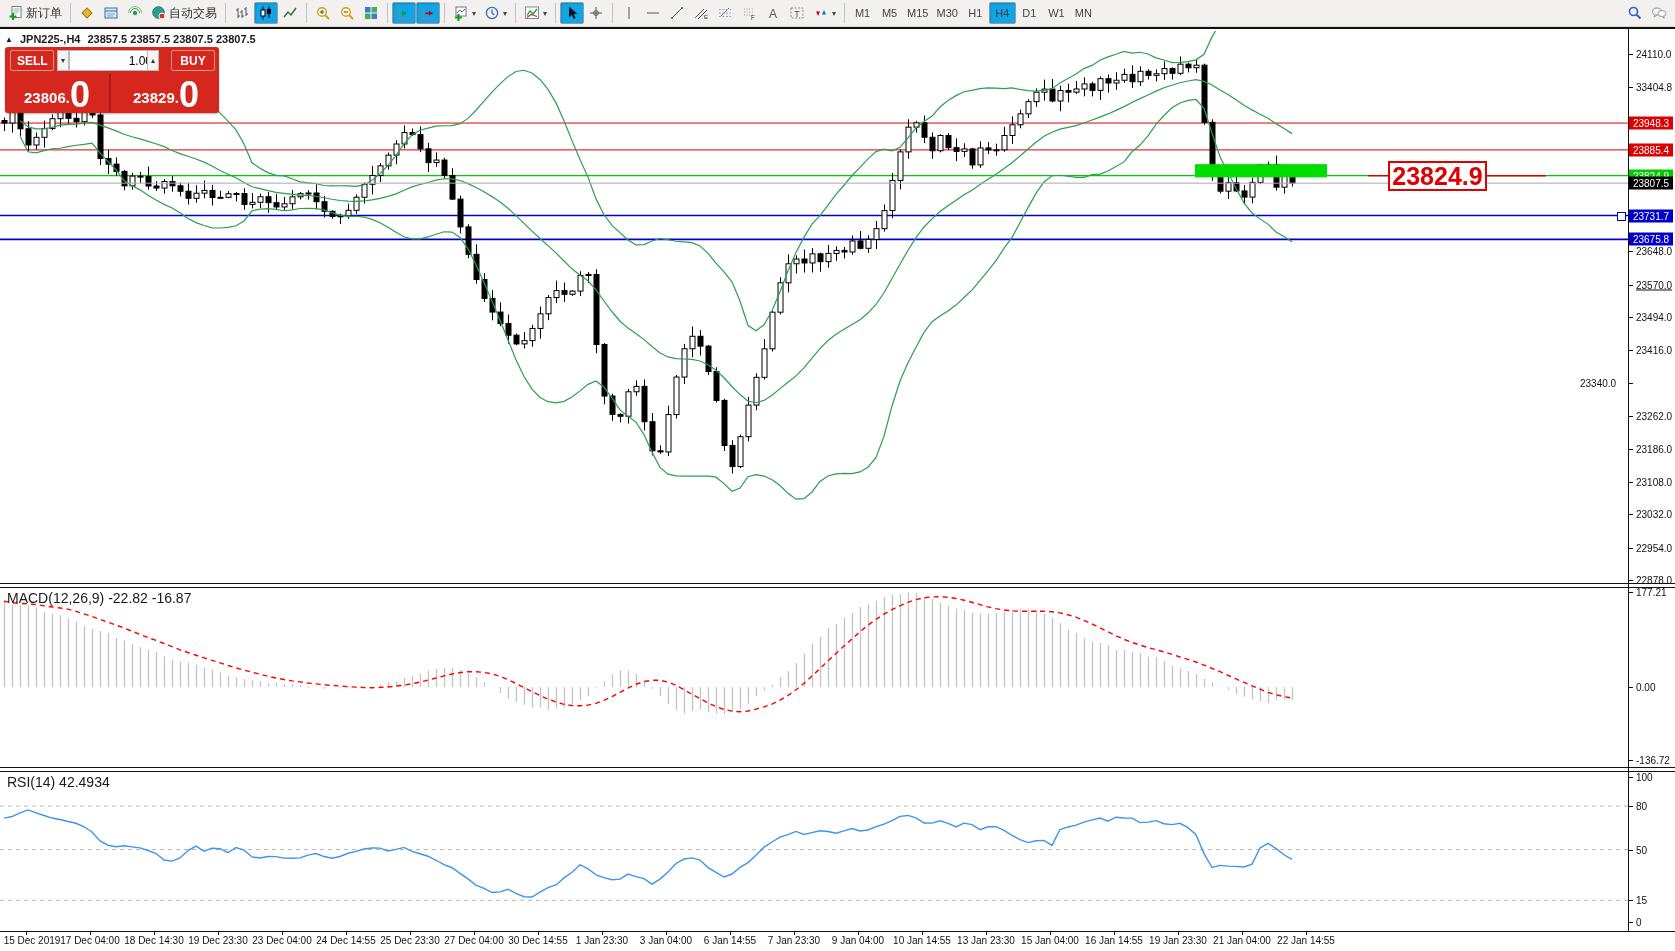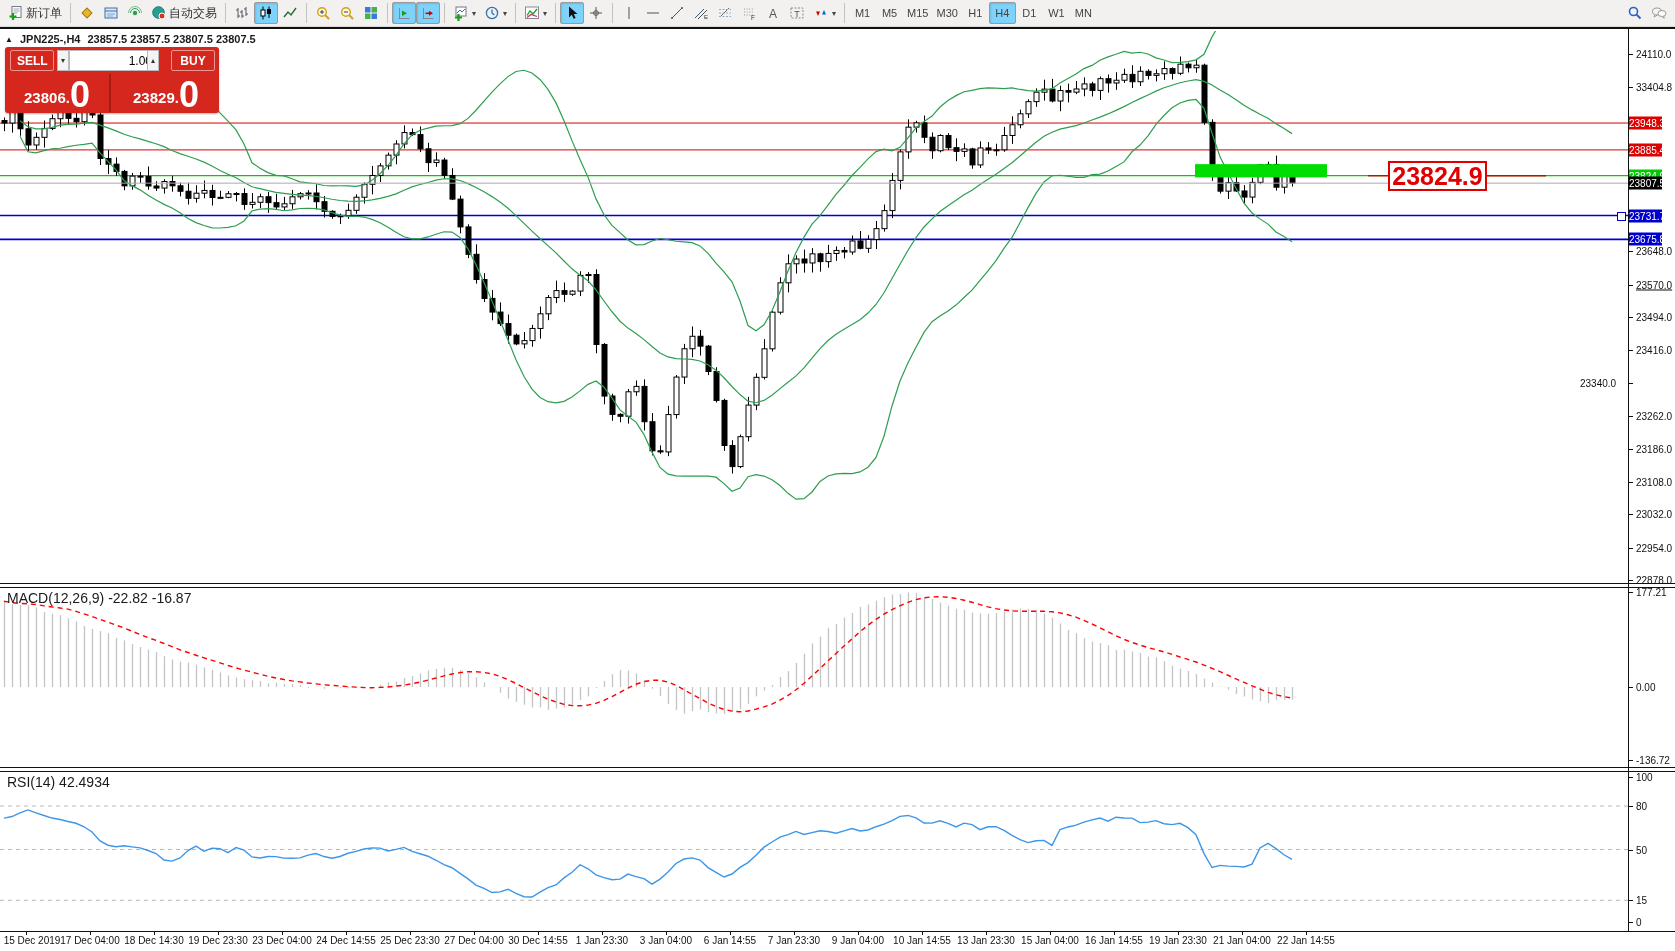--- a/index.html
+++ b/index.html
@@ -3,34 +3,34 @@
 <meta charset="utf-8">
 <style>
   html,body{margin:0;padding:0;background:#e8e8e8;font-family:"Liberation Sans","DejaVu Sans",sans-serif;}
   #app{position:relative;width:1675px;height:951px;background:#fff;overflow:hidden;}
   
   #toolbar{position:absolute;left:0;top:0;width:1675px;height:27px;background:#f2f1f0;
     display:flex;align-items:center;padding:0 4px;box-sizing:border-box;border-bottom:1px solid #d9d8d6;}
   .tb{height:22px;min-width:24px;display:flex;align-items:center;justify-content:center;gap:2px;
     border:1px solid transparent;background:transparent;padding:0 3px;font-size:12px;color:#333;
     font-family:inherit;border-radius:2px;}
-  .tb.pressed{border:1px solid #9a9a9a;background:#7dd3fc;box-shadow:inset 1px 1px 2px rgba(0,0,0,.12);}
+  .tb.pressed{border:1px solid #9a9a9a;background:#0ea5e9;box-shadow:inset 1px 1px 2px rgba(0,0,0,.12);}
   .tb .lbl{white-space:nowrap;}
   .tb .dd{font-size:8px;color:#444;margin-left:1px;}
   .tb svg{width:16px;height:16px;display:block;}
   .tbsep{width:1px;height:20px;background:#c4c3c1;margin:0 4px;flex:0 0 1px;}
   .tf{font-size:11px;color:#444;min-width:27px;}
   #tb-right{margin-left:auto;display:flex;align-items:center;}
   
   #chart{position:absolute;left:0;top:27px;width:1675px;height:924px;background:#fff;border-top:2px solid #111;}
   #plot-svg{position:absolute;left:0;top:0;width:1675px;height:924px;}
   .pane-div{position:absolute;left:0;width:1675px;height:3px;background:#fff;border-top:1px solid #111;border-bottom:1px solid #111;}
   .ptick{position:absolute;width:5px;height:1px;background:#111;}
   .plab{position:absolute;font-size:10px;color:#111;transform:translateY(-50%);white-space:nowrap;}
-  .pricebox{position:absolute;width:33px;height:13px;color:#fff;font-size:10px;line-height:13px;
+  .pricebox{position:absolute;width:44px;height:13px;color:#fff;font-size:10px;line-height:13px;
     text-align:center;transform:translateY(-50%);white-space:nowrap;}
   .ttick{position:absolute;width:1px;height:4px;background:#111;}
   .tlab{position:absolute;font-size:10px;color:#111;transform:translateX(-50%);white-space:nowrap;}
   .ind-label{position:absolute;font-size:14px;color:#1a1a1a;}
   #hdr{position:absolute;left:5px;top:4px;font-size:11px;font-weight:bold;color:#1a1a1a;display:flex;gap:7px;align-items:center;}
   #hdr .tri{font-size:8px;}
   
   #ocp{position:absolute;left:5px;top:18px;width:214px;height:66px;background:#d5271d;border-radius:3px;
     box-shadow:0 1px 2px rgba(0,0,0,.3);}
   #ocp .row1{position:absolute;left:0;top:3px;width:214px;height:21px;padding-left:44px;}

